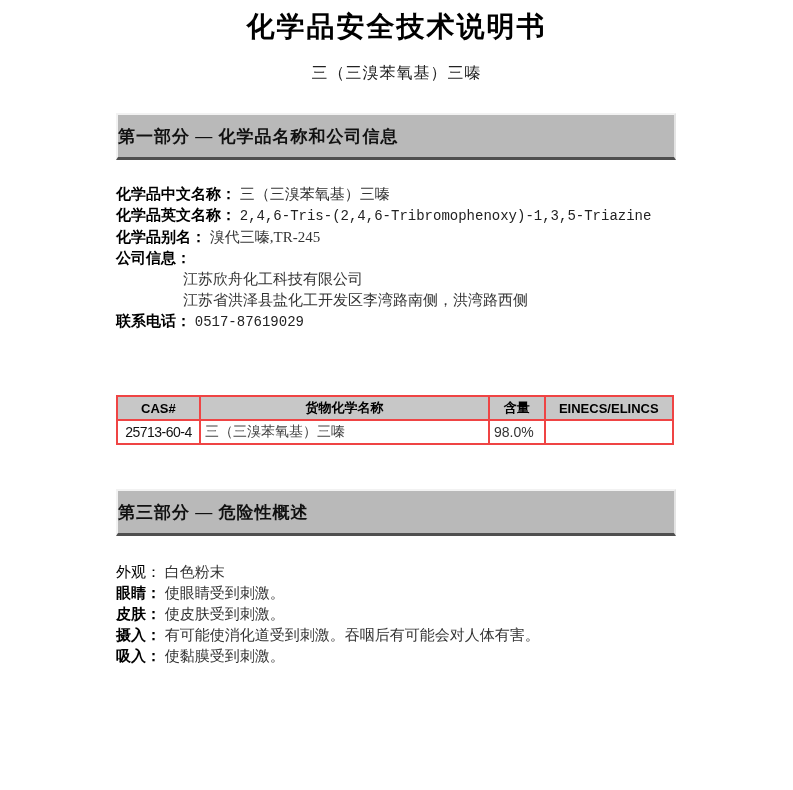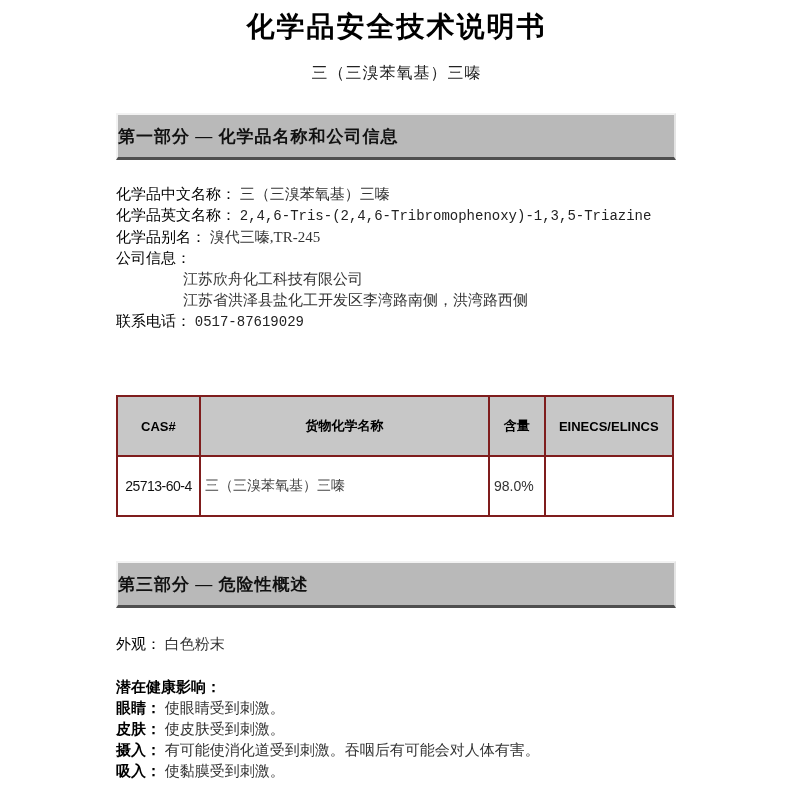--- a/index.html
+++ b/index.html
@@ -39,33 +39,33 @@
   .section-heading{
     font-size:17px;font-weight:bold;color:#111;
     letter-spacing:1px;
     font-family:"Liberation Serif","DejaVu Serif",serif;
   }
   .bar1{margin-top:29px;}
   .bar2{margin-top:30px;}
   .bar3{margin-top:44px;}
   .info-block{margin-top:24px;font-size:15px;line-height:21px;}
   .field-row{white-space:nowrap;}
-  .field-label{font-weight:normal;color:#000;}
+  .field-label{font-weight:bold;color:#000;}
   .field-value{color:#333;}
   .mono{font-family:"Liberation Mono","DejaVu Sans Mono",monospace;font-size:14px;color:#222;}
   .indent{padding-left:67px;color:#333;}
   .table-wrap{margin-top:62px;}
   table.composition{
     border-collapse:collapse;
     width:558px;
     border:2px solid #000;
   }
   table.composition th, table.composition td{
-    border:2px solid #7f1d1d;
-    padding:18px 4px;
+    border:2px solid #ef4444;
+    padding:0 4px;
     height:22px;
   }
   table.composition th{
     background:#c7c7c7;
     font-family:"Liberation Sans","DejaVu Sans",sans-serif;
     font-size:13px;font-weight:bold;color:#000;
     text-align:center;
   }
   td.cas-cell{
     font-family:"Liberation Sans","DejaVu Sans",sans-serif;
@@ -159,21 +159,20 @@
 
     <div class="section-bar bar3">
       <span class="section-heading">第三部分 — 危险性概述</span>
     </div>
 
     <div class="hazard-block">
       <div class="appearance-row">
         <span class="plain-label">外观：</span>
         <span class="field-value">白色粉末</span>
       </div>
-      <div class="health-heading">潜在健康影响：</div>
       <div class="effect-row">
         <span class="field-label">眼睛：</span>
         <span class="field-value">使眼睛受到刺激。</span>
       </div>
       <div class="effect-row">
         <span class="field-label">皮肤：</span>
         <span class="field-value">使皮肤受到刺激。</span>
       </div>
       <div class="effect-row">
         <span class="field-label">摄入：</span>

